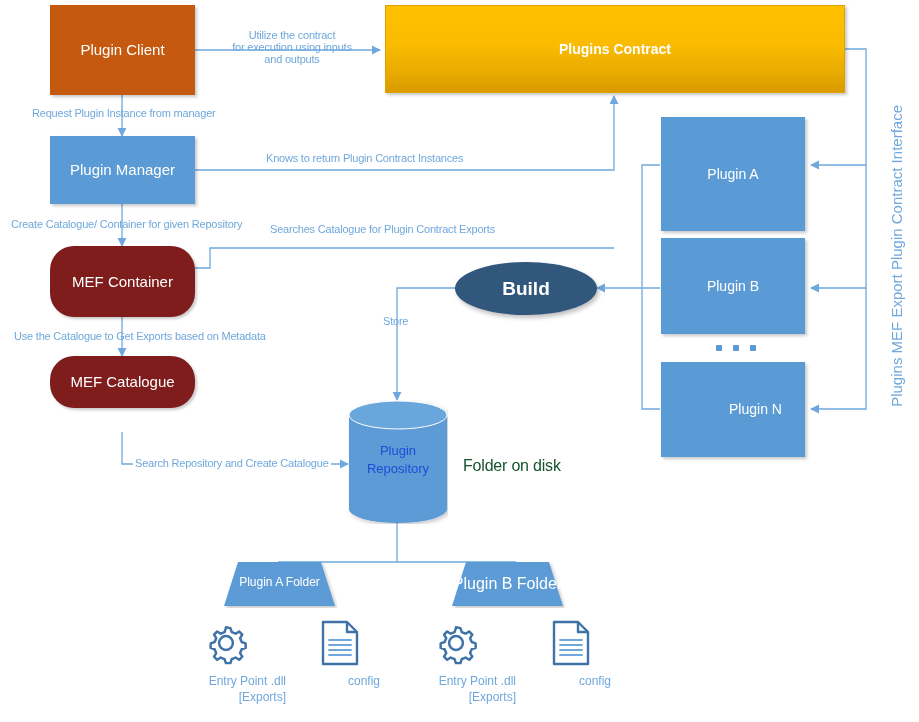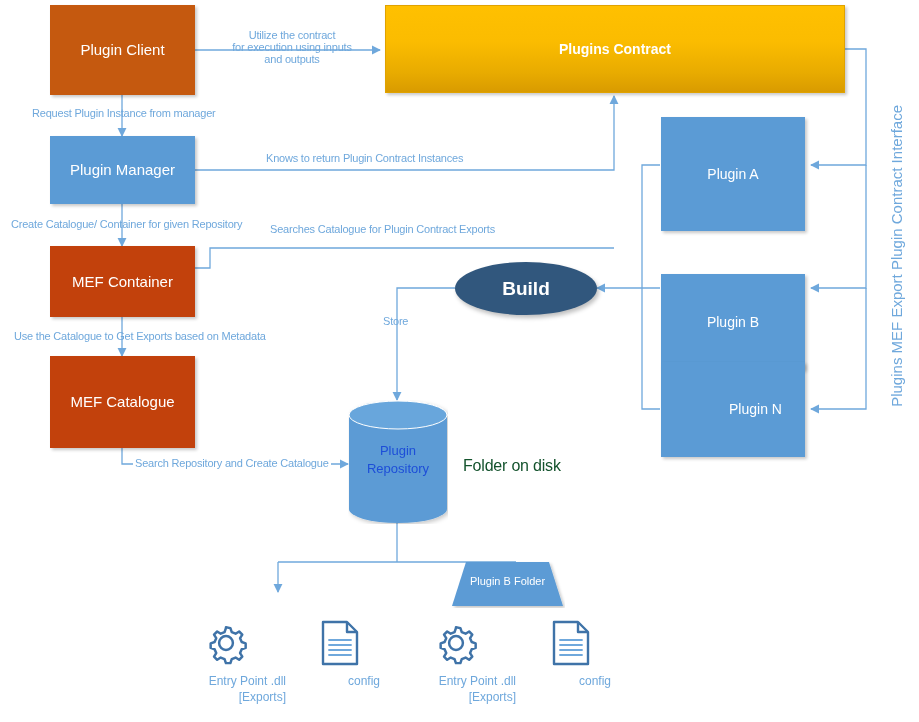--- a/index.html
+++ b/index.html
@@ -26,21 +26,21 @@
     justify-content: center;
     text-align: center;
     color: #ffffff;
     line-height: 1.15;
   }
   .rect {
     box-shadow: 2px 2px 3px rgba(0,0,0,0.22);
   }
   .orange { background: #c5590f; }
   .blue   { background: #5b9bd5; }
-  .green  { background: #c2410c; }
+  .green  { background: #7f1d1d; border-radius: 24px; }
   .gold {
     background: linear-gradient(to bottom, #ffc000 0%, #fbbc00 42%, #e8ab00 78%, #d99b00 100%);
     border: 1px solid #e0a200;
   }
   .ellipse {
     background: #31577d;
     border-radius: 50%;
     box-shadow: 2px 3px 4px rgba(0,0,0,0.25);
   }
   .label {
@@ -154,33 +154,33 @@
   </div>
 
   <div class="node rect blue" style="left:50px; top:136px; width:145px; height:68px; font-size:15px;">
     <span>Plugin Manager</span>
   </div>
 
   <div class="node rect green" style="left:50px; top:246px; width:145px; height:71px; font-size:15px;">
     <span>MEF Container</span>
   </div>
 
-  <div class="node rect green" style="left:50px; top:356px; width:145px; height:92px; font-size:15px;">
+  <div class="node rect green" style="left:50px; top:356px; width:145px; height:52px; font-size:15px;">
     <span>MEF Catalogue</span>
   </div>
 
   <div class="node ellipse" style="left:455px; top:262px; width:142px; height:53px; font-size:19px; font-weight:bold;">
     <span>Build</span>
   </div>
 
   <div class="node rect blue" style="left:661px; top:117px; width:144px; height:114px; font-size:14px;">
     <span>Plugin A</span>
   </div>
 
-  <div class="node rect blue" style="left:661px; top:238px; width:144px; height:96px; font-size:14px;margin-top:36px;">
+  <div class="node rect blue" style="left:661px; top:238px; width:144px; height:96px; font-size:14px;">
     <span>Plugin B</span>
   </div>
 
   <div class="dots" style="left:716px; top:345px;">
     <i></i>
     <i></i>
     <i></i>
   </div>
 
   <div class="node rect blue" style="left:661px; top:362px; width:144px; height:95px; font-size:14px;padding-left:45px;">
@@ -198,29 +198,38 @@
         <path d="M 1 15 L 1 109 A 49 14 0 0 0 99 109 L 99 15 Z" fill="#5b9bd5"></path>
         <ellipse cx="50" cy="15" rx="49" ry="14" fill="#67a6dc" stroke="#ffffff" stroke-width="1"></ellipse>
       </g>
     </svg>
     <div style="position:absolute; left:0; top:42px; width:100px; text-align:center; color:#1d4ed8; font-size:13px; line-height:1.4;">
       <div>Plugin</div>
       <div>Repository</div>
     </div>
   </div>
 
+  <div class="cyl" style="left:222px; top:561px; width:115px; height:47px;">
+    <svg width="115" height="47" viewBox="0 0 115 47">
+      <filter id="trapshadowA" x="-30%" y="-30%" width="180%" height="180%">
+        <feDropShadow dx="2" dy="2" stdDeviation="1.6" flood-color="#000000" flood-opacity="0.22"></feDropShadow>
+      </filter>
+      <path d="M 16 1 L 99 1 L 113 45 L 2 45 Z" fill="#5b9bd5" filter="url(#trapshadowA)"></path>
+    </svg>
+    <div style="position:absolute; left:0; top:14px; width:115px; text-align:center; color:#fff; font-size:12px;">Plugin A Folder</div>
+  </div>
 
   <div class="cyl" style="left:450px; top:561px; width:115px; height:47px;">
     <svg width="115" height="47" viewBox="0 0 115 47">
       <filter id="trapshadowB" x="-30%" y="-30%" width="180%" height="180%">
         <feDropShadow dx="2" dy="2" stdDeviation="1.6" flood-color="#000000" flood-opacity="0.22"></feDropShadow>
       </filter>
       <path d="M 16 1 L 99 1 L 113 45 L 2 45 Z" fill="#5b9bd5" filter="url(#trapshadowB)"></path>
     </svg>
-    <div style="position:absolute; left:0; top:14px; width:115px; text-align:center; color:#fff; font-size:11px;">Plugin B Folder</div>
+    <div style="position:absolute; left:0; top:14px; width:115px; text-align:center; color:#fff; font-size:16px;">Plugin B Folder</div>
   </div>
 
   <div class="iconwrap" style="left:203px; top:620px;">
     <svg width="46" height="46" viewBox="0 0 48 48">
       <g fill="none" stroke="#3f73a8" stroke-width="2.6" stroke-linejoin="round" stroke-linecap="round">
         <path d="M24 7.5 l4.6 1.0 1.4 4.1 4.0 1.7 3.7-2.3 3.3 3.3 -2.3 3.7 1.7 4.0 4.1 1.4 0 4.7 -4.1 1.4 -1.7 4.0 2.3 3.7 -3.3 3.3 -3.7-2.3 -4.0 1.7 -1.4 4.1 -4.7 0 -1.4-4.1 -4.0-1.7 -3.7 2.3 -3.3-3.3 2.3-3.7 -1.7-4.0 -4.1-1.4 0-4.7 4.1-1.4 1.7-4.0 -2.3-3.7 3.3-3.3 3.7 2.3 4.0-1.7 1.4-4.1 Z"></path>
         <circle cx="24" cy="24" r="7.2"></circle>
       </g>
     </svg>
   </div>

